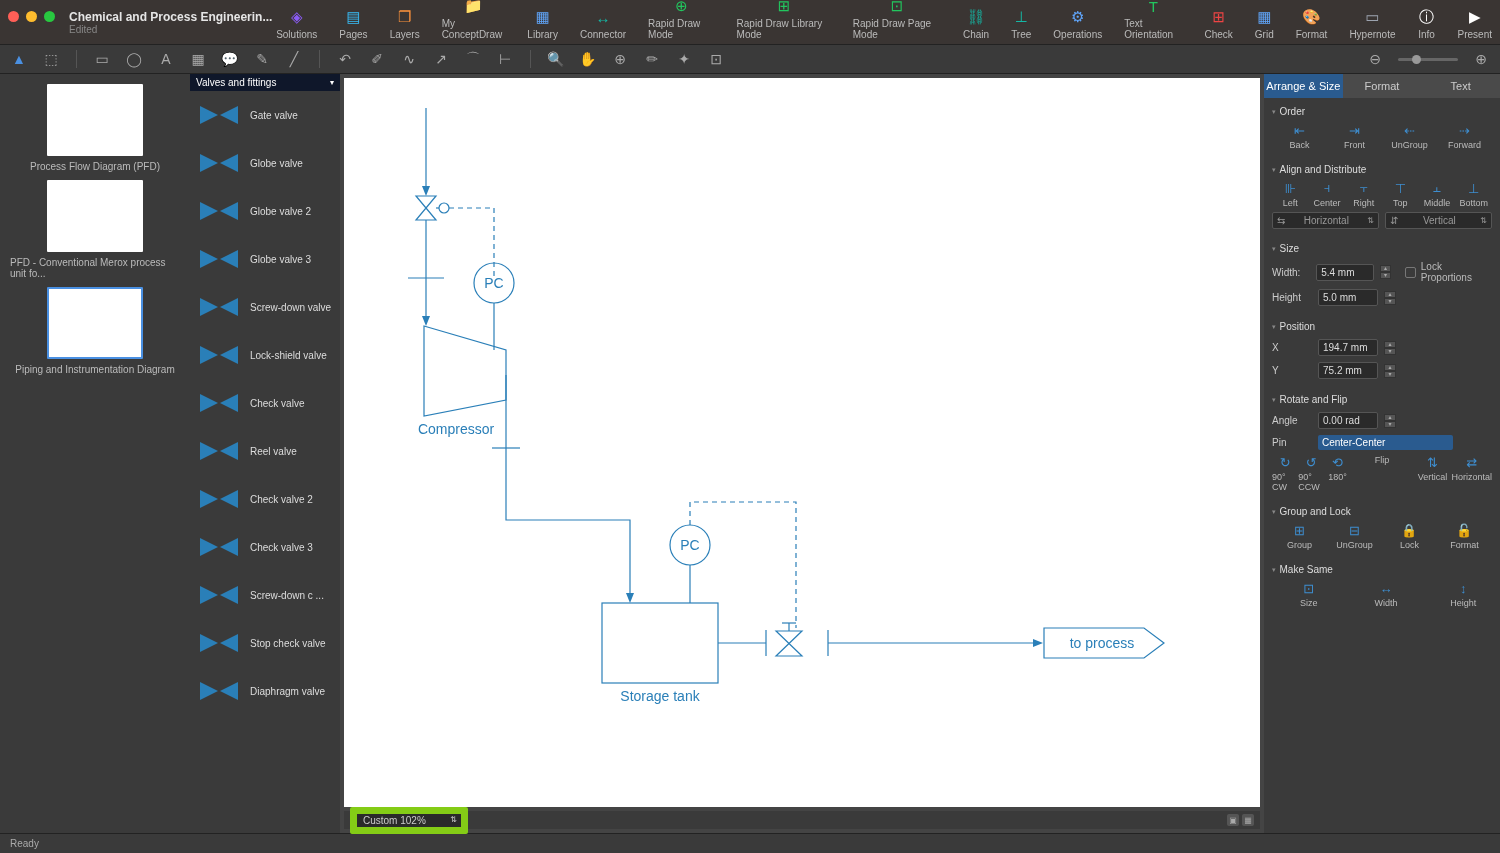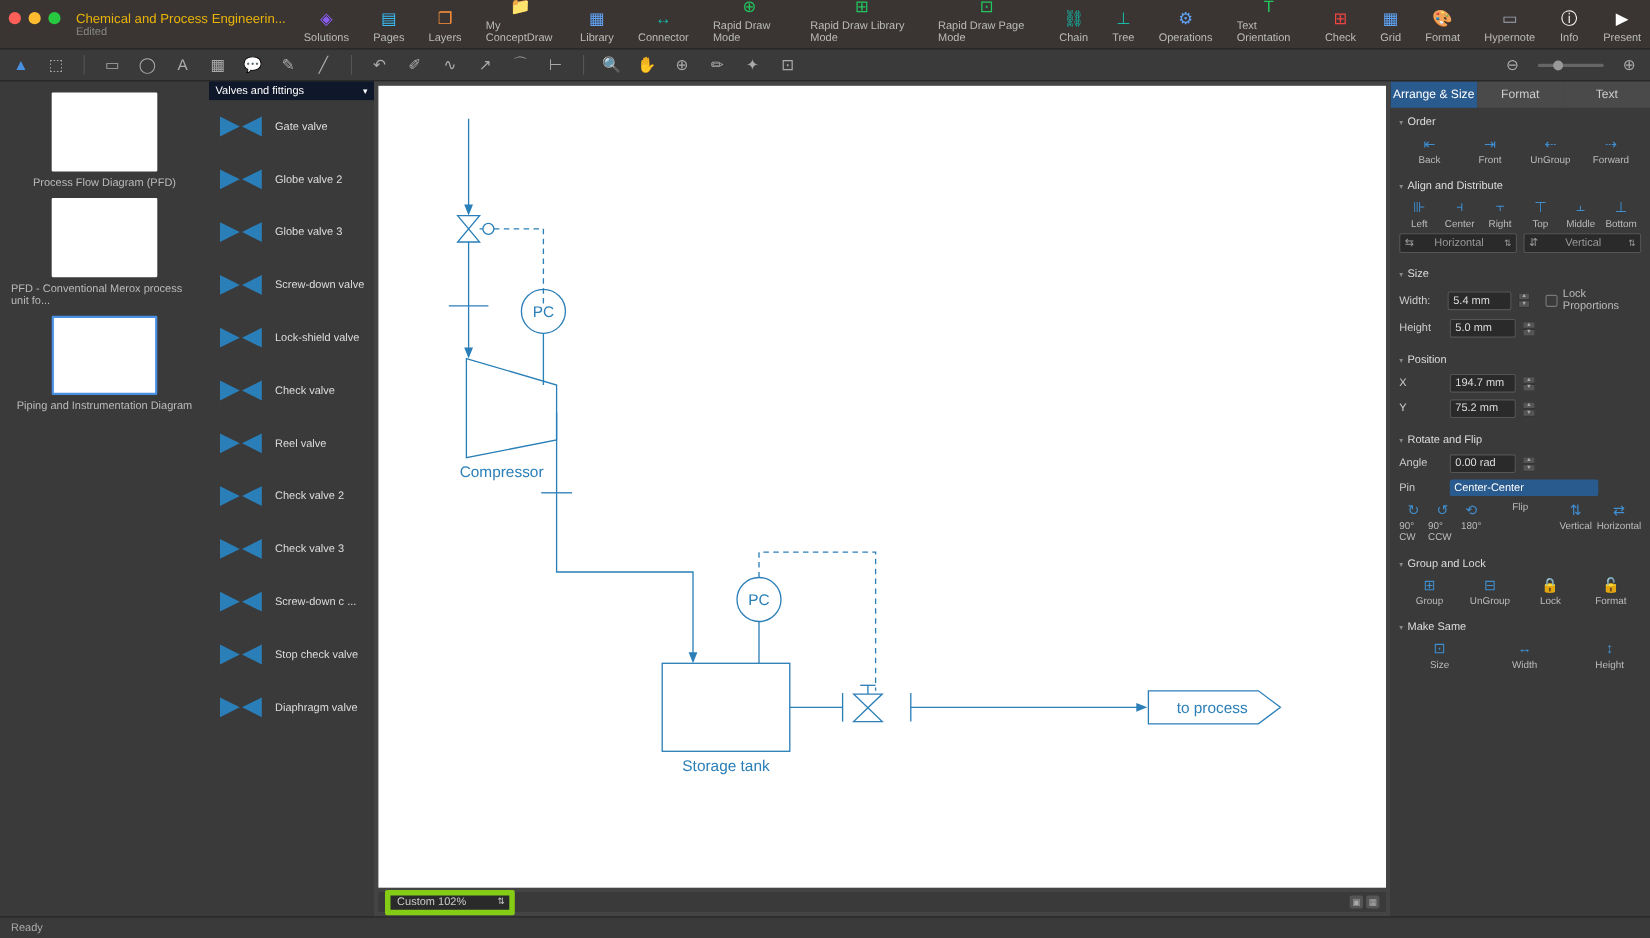--- a/index.html
+++ b/index.html
@@ -1,21 +1,21 @@
 <!DOCTYPE html>
 <html><head>
 <meta charset="utf-8">
 <style>
 *{margin:0;padding:0;box-sizing:border-box;font-family:-apple-system,"Helvetica Neue",Arial,sans-serif}
 html,body{width:1500px;height:853px;overflow:hidden;background:#2b2b2b;color:#ccc;font-size:11px}
 .topbar{height:44px;background:#3a3533;display:flex;align-items:center;padding:0 8px}
 .traffic{display:flex;gap:7px;margin-right:14px;margin-top:-12px}
 .tl{width:11px;height:11px;border-radius:50%}
 .title-area{display:flex;flex-direction:column;justify-content:center;width:220px}
-.doc-title{color:#eab308;font-size:12px;font-weight:400;white-space:nowrap;overflow:hidden;text-overflow:ellipsis}
+.doc-title{color:#e5e5e5;font-size:12px;font-weight:700;white-space:nowrap;overflow:hidden;text-overflow:ellipsis}
 .doc-sub{color:#888;font-size:10px}
 .ribbon{display:flex;gap:22px;margin-left:auto;height:100%;align-items:flex-end;padding-bottom:4px}
 .ritem{display:flex;flex-direction:column;align-items:center;gap:3px;color:#bbb;font-size:10px;cursor:pointer}
 .ritem .ricon{width:18px;height:18px;display:flex;align-items:center;justify-content:center;font-size:15px}
 .toolbar2{height:30px;background:#3a3a3a;border-top:1px solid #222;border-bottom:1px solid #222;display:flex;align-items:center;padding:0 10px;gap:14px;color:#aaa}
 .tool-ic{width:18px;height:18px;display:flex;align-items:center;justify-content:center;font-size:14px;cursor:pointer}
 .tool-sep{width:1px;height:18px;background:#555;margin:0 2px}
 .zoom-slider{width:60px;height:3px;background:#666;border-radius:2px;position:relative}
 .zoom-slider::after{content:"";position:absolute;left:14px;top:-3px;width:9px;height:9px;background:#999;border-radius:50%}
 .main{display:flex;height:759px}
@@ -28,21 +28,21 @@
 .lib-header{background:#0f172a;color:#fff;font-size:10px;padding:3px 6px;display:flex;justify-content:space-between;align-items:center}
 .lib-header::after{content:"▾";font-size:8px}
 .lib-body{flex:1;overflow:hidden}
 .lib-item{display:flex;align-items:center;gap:10px;padding:13px 8px;cursor:pointer}
 .valve-ic{width:42px;height:22px;display:flex;align-items:center;justify-content:center}
 .valve-svg{width:42px;height:22px}
 .lib-lbl{color:#ddd;font-size:10px}
 .canvas-wrap{flex:1;background:#444;position:relative;display:flex;flex-direction:column}
 .canvas{flex:1;background:#fff;margin:4px;position:relative;overflow:hidden}
 .zoom-bar{height:18px;background:#3a3a3a;margin:0 4px 4px 4px;display:flex;align-items:center;padding:0 6px;color:#aaa;font-size:10px}
-.zoom-sel{background:#2a2a2a;border:5px solid #84cc16;padding:1px 24px 1px 6px;border-radius:2px;font-size:10px;color:#ccc;position:relative;width:118px}
+.zoom-sel{background:#2a2a2a;border:7px solid #84cc16;padding:1px 24px 1px 6px;border-radius:2px;font-size:10px;color:#ccc;position:relative;width:118px}
 .zoom-sel::after{content:"⇅";position:absolute;right:4px;font-size:8px}
 .zoom-bar-icons{margin-left:auto;display:flex;gap:3px}
 .zoom-bar-icons span{width:12px;height:12px;background:#555;border-radius:2px;font-size:8px;display:flex;align-items:center;justify-content:center}
 .rpanel{width:236px;background:#3a3a3a;display:flex;flex-direction:column;overflow:hidden}
 .rtabs{display:flex}
 .rtab{flex:1;text-align:center;padding:6px 0;font-size:11px;background:#4a4a4a;cursor:pointer;color:#ccc}
 .rtab.active{background:#2a5b8f;color:#fff}
 .section{padding:4px 8px}
 .sec-head{color:#ddd;font-size:10px;padding:4px 0;display:flex;align-items:center;gap:4px}
 .sec-head::before{content:"▾";font-size:7px;color:#888}
@@ -219,20 +219,29 @@
           </div>
           <span class="lib-lbl">Gate valve</span>
         </div>
         <div class="lib-item">
           <div class="valve-ic">
             <svg class="valve-svg" viewBox="0 0 42 22">
               <polygon points="2,2 20,11 2,20" fill="#2a7fb8" stroke="none"></polygon>
               <polygon points="40,2 22,11 40,20" fill="#2a7fb8" stroke="none"></polygon>
             </svg>
           </div>
+          <span class="lib-lbl">Globe valve</span>
+        </div>
+        <div class="lib-item">
+          <div class="valve-ic">
+            <svg class="valve-svg" viewBox="0 0 42 22">
+              <polygon points="2,2 20,11 2,20" fill="#2a7fb8" stroke="none"></polygon>
+              <polygon points="40,2 22,11 40,20" fill="#2a7fb8" stroke="none"></polygon>
+            </svg>
+          </div>
           <span class="lib-lbl">Globe valve 2</span>
         </div>
         <div class="lib-item">
           <div class="valve-ic">
             <svg class="valve-svg" viewBox="0 0 42 22">
               <polygon points="2,2 20,11 2,20" fill="#2a7fb8" stroke="none"></polygon>
               <polygon points="40,2 22,11 40,20" fill="#2a7fb8" stroke="none"></polygon>
             </svg>
           </div>
           <span class="lib-lbl">Globe valve 3</span>

